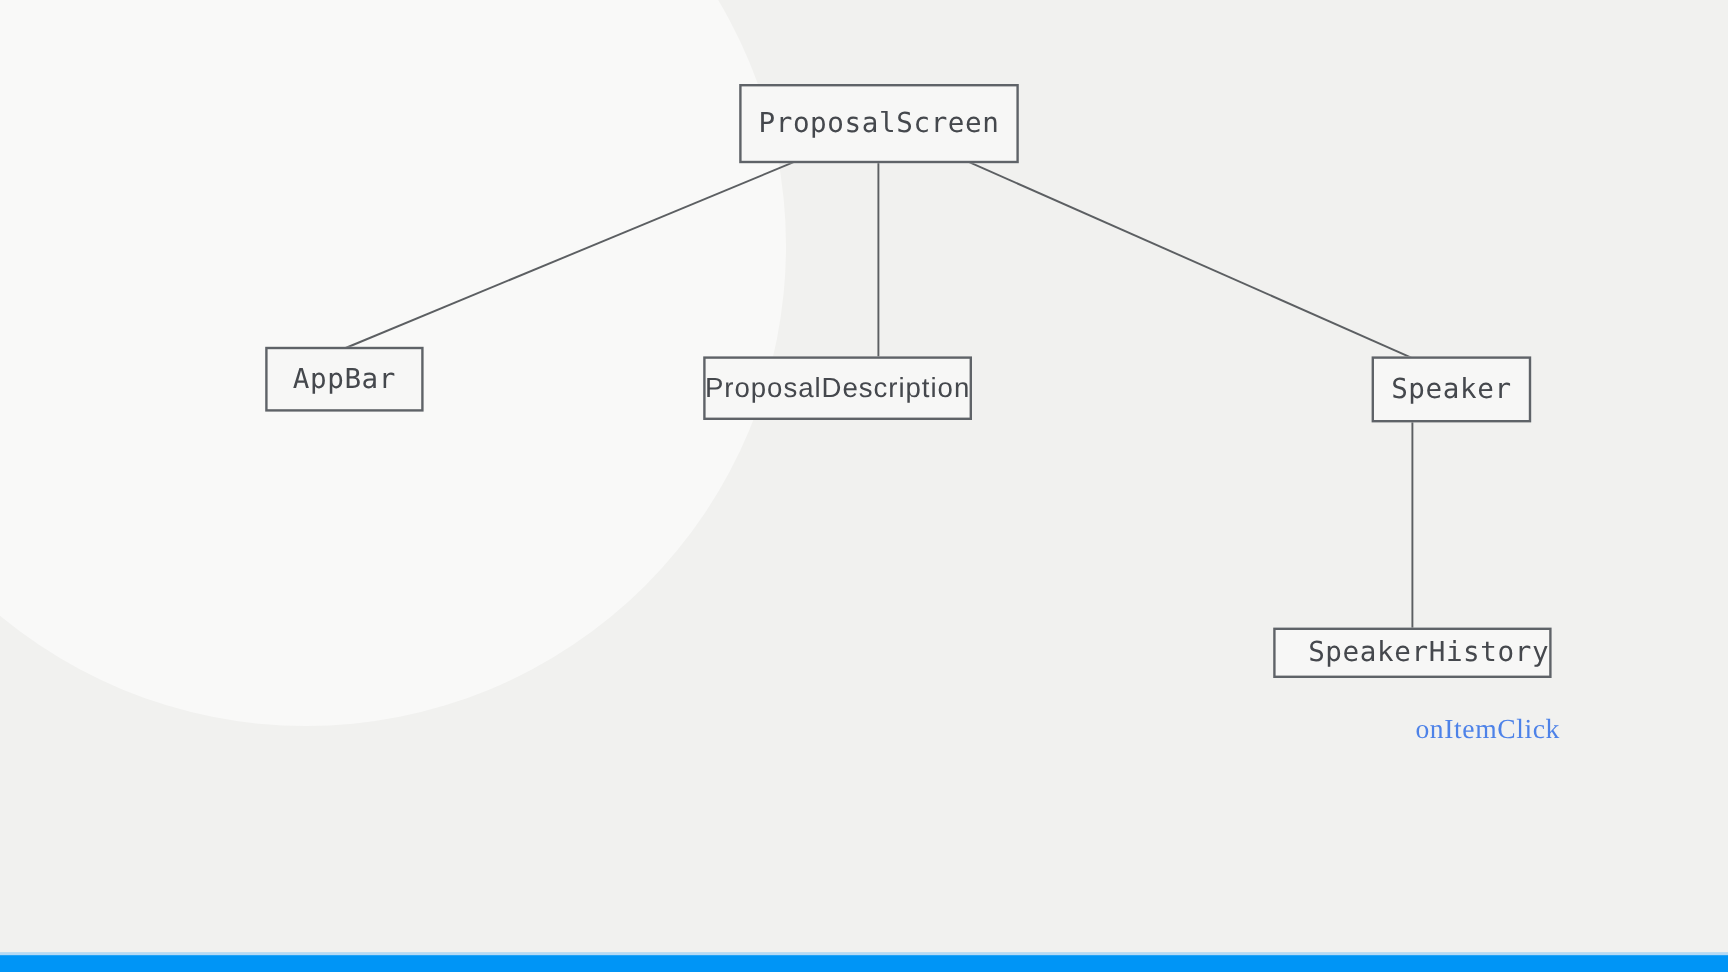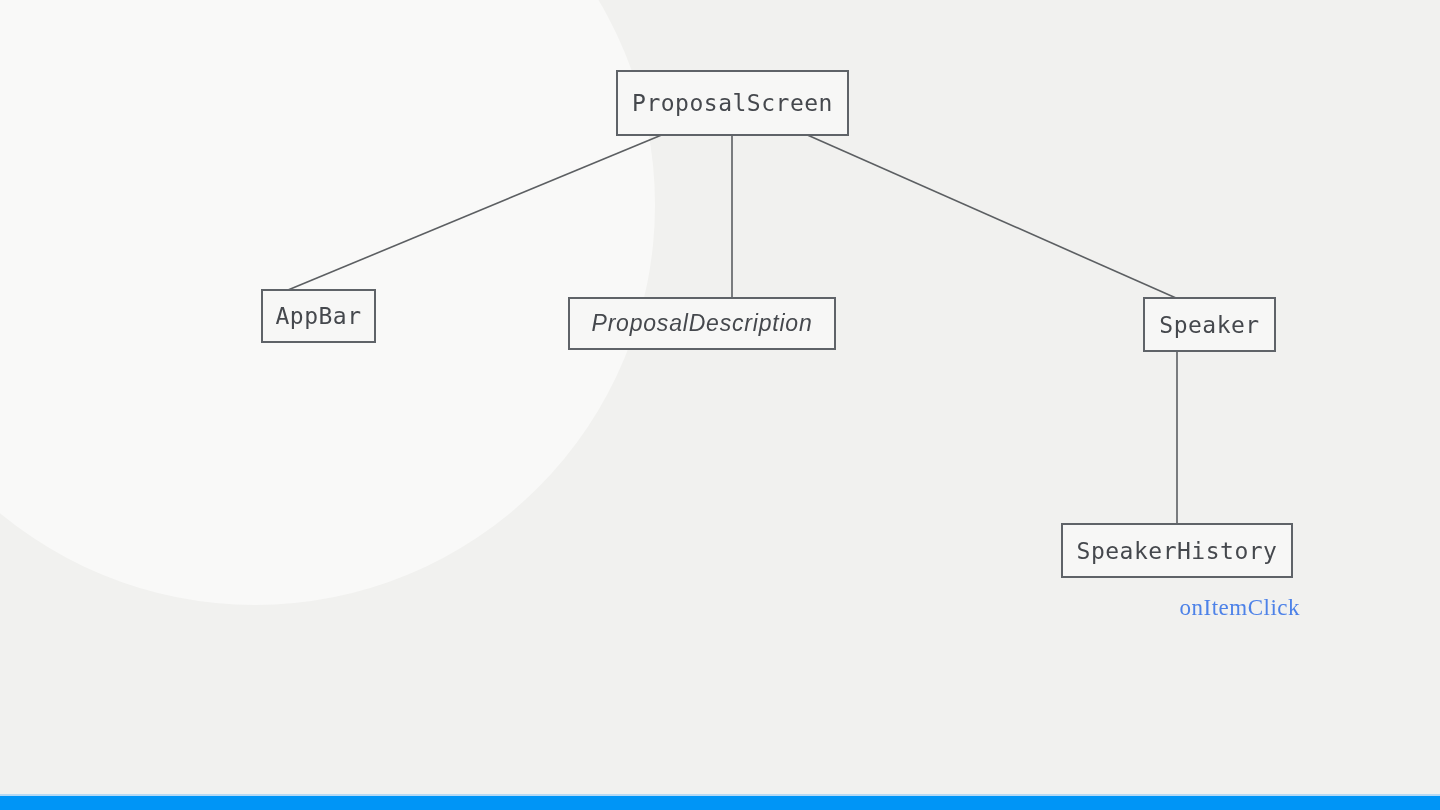--- a/index.html
+++ b/index.html
@@ -60,24 +60,24 @@
     font-size: 23px;
     letter-spacing: 0.5px;
     white-space: nowrap;
   }
   .node--sans {
     font-family: "Liberation Sans", sans-serif;
     letter-spacing: 0.8px;
   }
 
   #node-proposal-screen     { left: 616px;  top: 70px;  width: 233px; height: 66px; }
-  #node-app-bar             { left: 221px;  top: 289px; width: 115px; height: 54px; margin-left: 40px; }
-  #node-proposal-description{ left: 568px;  top: 297px; width: 268px; height: 53px; font-style: italic; }
+  #node-app-bar             { left: 221px;  top: 289px; width: 132px; height: 54px; }
+  #node-proposal-description{ left: 586px;  top: 297px; width: 224px; height: 53px; }
   #node-speaker             { left: 1111px; top: 297px; width: 133px; height: 55px; margin-left: 32px; }
-  #node-speaker-history     { left: 1061px; top: 523px; width: 232px; height: 55px; }
+  #node-speaker-history     { left: 1061px; top: 523px; width: 232px; height: 42px; justify-content: flex-end; }
 
   .annotation {
     position: absolute;
     top: 595px;
     right: 140px;
     color: var(--annotation-blue);
     font-family: Liberation Serif, serif;
     font-size: 23px;
     letter-spacing: 0.5px;
     white-space: nowrap;

